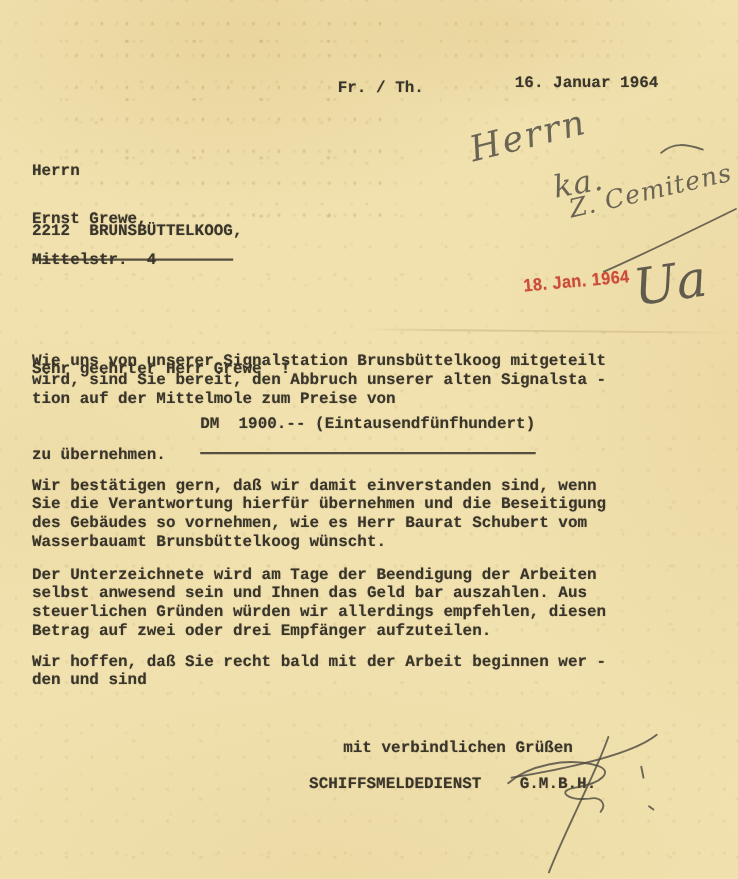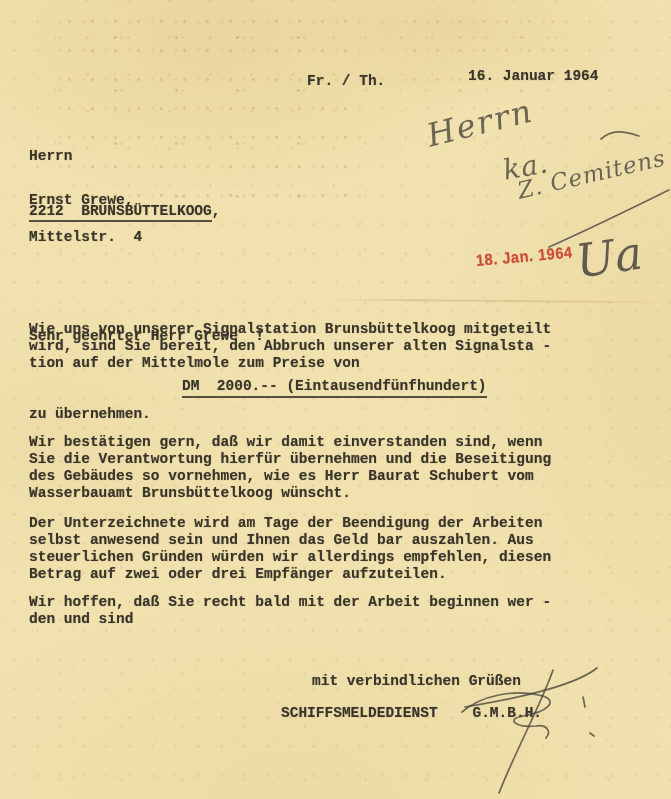--- a/index.html
+++ b/index.html
@@ -39,21 +39,21 @@
     position:absolute;
     font-family:"Liberation Mono","DejaVu Sans Mono",monospace;
     font-weight:700;
     font-size:14.5px;
     line-height:17px;
     color:#3a352a;
     white-space:pre-line;
     text-shadow:0 0 1px rgba(58,53,42,.45);
   }
   .pre { white-space:pre; }
-  .u   { border-bottom:2px solid rgba(58,53,42,.85); padding-bottom:1px;text-align:right; }
+  .u   { border-bottom:2px solid rgba(58,53,42,.85); padding-bottom:16px;text-align:right; }
 
   .hw {
     position:absolute;
     font-family:"DejaVu Serif", serif;
     font-style:italic;
     color:#4e4a42;
     opacity:.82;
     white-space:pre;
   }
   .hw-title    { left:426px; top:104px; font-size:32px; letter-spacing:2px; transform:rotate(-14deg); }
@@ -101,21 +101,21 @@
   <div class="hw hw-initials">Ua</div>
 
   <div class="stamp">18. Jan. 1964</div>
 
   <div class="typed pre" style="left:29px; top:292px;margin-top:36px;">Sehr geehrter Herr Grewe  !</div>
 
   <div class="typed" style="left:29px; top:321px;">Wie uns von unserer Signalstation Brunsbüttelkoog mitgeteilt
 wird, sind Sie bereit, den Abbruch unserer alten Signalsta -
 tion auf der Mittelmole zum Preise von</div>
 
-  <div class="typed pre u" style="left:182px; top:378px;">DM  2000.-- (Eintausendfünfhundert)</div>
+  <div class="typed pre u" style="left:182px; top:378px;">DM  1900.-- (Eintausendfünfhundert)</div>
 
   <div class="typed pre" style="left:29px; top:406px;">zu übernehmen.</div>
 
   <div class="typed" style="left:29px; top:434px;">Wir bestätigen gern, daß wir damit einverstanden sind, wenn
 Sie die Verantwortung hierfür übernehmen und die Beseitigung
 des Gebäudes so vornehmen, wie es Herr Baurat Schubert vom
 Wasserbauamt Brunsbüttelkoog wünscht.</div>
 
   <div class="typed" style="left:29px; top:515px;">Der Unterzeichnete wird am Tage der Beendigung der Arbeiten
 selbst anwesend sein und Ihnen das Geld bar auszahlen. Aus

